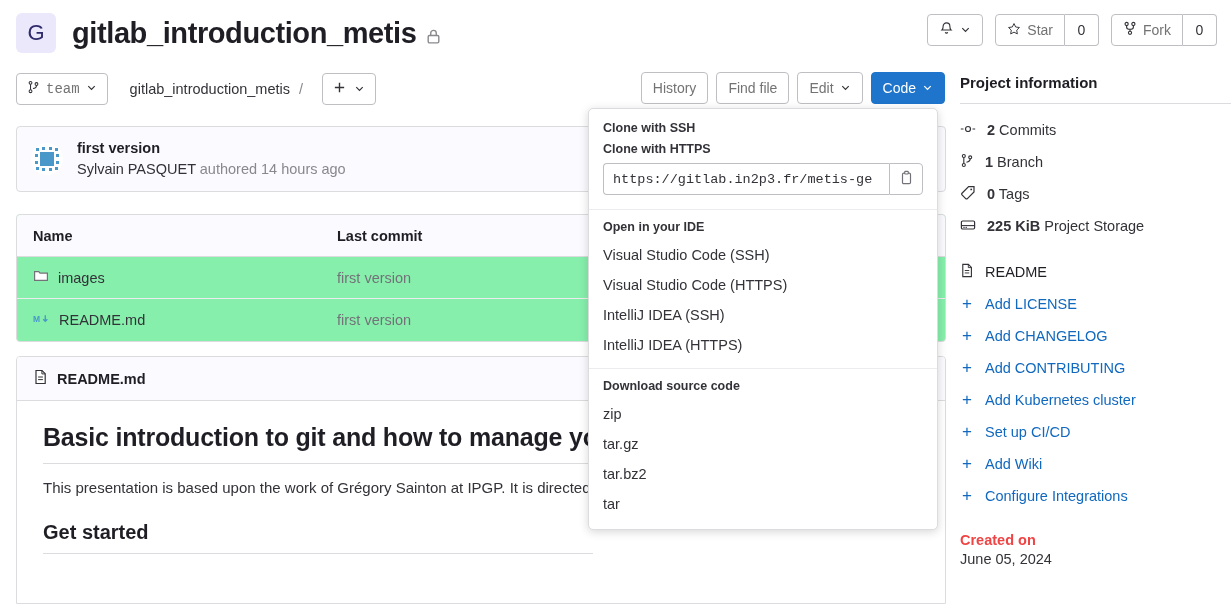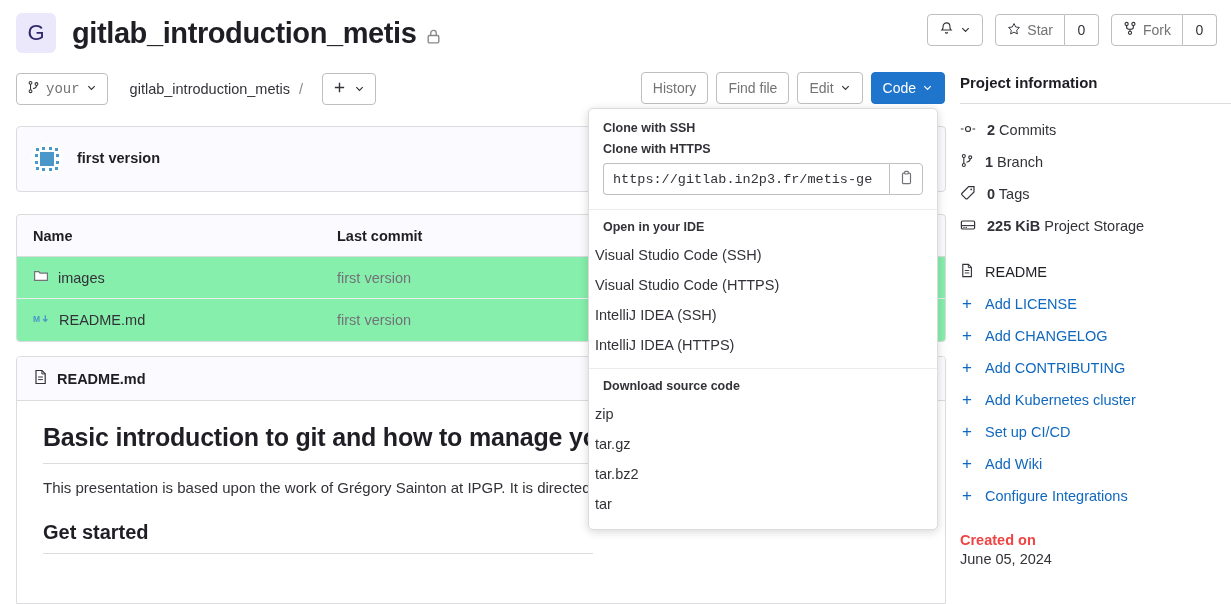--- a/index.html
+++ b/index.html
@@ -159,21 +159,21 @@
   }
   .copy-btn {
     width: 34px; border: 1px solid #bfbfc3; border-radius: 0 4px 4px 0;
     background: #fff; display: flex; align-items: center; justify-content: center;
     cursor: pointer;
   }
   .dd-sect-list { padding: 10px 0 8px 0; border-bottom: 1px solid #ececef; }
   .dd-sect-list:last-child { border-bottom: none; padding-bottom: 10px; }
   .dd-sect-list .dd-label { padding: 0 14px; margin-bottom: 6px; }
   .dd-item {
-    font-size: 14.5px; color: #333238; padding: 7px 6px; cursor: pointer;
+    font-size: 14.5px; color: #333238; padding: 7px 14px; cursor: pointer;
   }
 </style>
 </head>
 <body>
 
 <div class="page">
 
   <div class="header-row">
     <div class="proj-avatar">
       <span>G</span>
@@ -234,21 +234,21 @@
   <div class="tool-row">
     <button class="btn branch-btn">
       <span>
         <svg width="13" height="14" viewBox="0 0 14 16" fill="none">
           <circle cx="3.6" cy="3.2" r="1.6" stroke="#333238" stroke-width="1.2"></circle>
           <circle cx="3.6" cy="12.8" r="1.6" stroke="#333238" stroke-width="1.2"></circle>
           <circle cx="10.4" cy="4.6" r="1.6" stroke="#333238" stroke-width="1.2"></circle>
           <path d="M3.6 4.8v6.4M10.4 6.2c0 2.6-2 3.3-4 3.6" stroke="#333238" stroke-width="1.2" fill="none"></path>
         </svg>
       </span>
-      <span>your</span>
+      <span>team</span>
       <span>
         <svg width="11" height="11" viewBox="0 0 12 12">
             <path d="M2.5 4.5L6 8l3.5-3.5" stroke="#333238" stroke-width="1.3" fill="none"></path>
           </svg>
       </span>
     </button>
 
     <div class="crumbs">
       <span>gitlab_introduction_metis</span>
       <span class="sep">/</span>
@@ -303,20 +303,24 @@
         <rect x="25" y="11" width="3" height="3" fill="#4a97c9"></rect>
         <rect x="25" y="18" width="3" height="3" fill="#4a97c9"></rect>
         <rect x="5" y="24" width="3" height="3" fill="#4a97c9"></rect>
         <rect x="11" y="25" width="3" height="3" fill="#4a97c9"></rect>
         <rect x="18" y="25" width="3" height="3" fill="#4a97c9"></rect>
         <rect x="24" y="24" width="3" height="3" fill="#4a97c9"></rect>
       </svg>
     </span>
     <div class="commit-text">
       <div class="commit-title">first version</div>
+      <div class="commit-meta">
+        <span class="author">Sylvain PASQUET</span>
+        <span>authored 14 hours ago</span>
+      </div>
     </div>
   </div>
 
   <div class="file-table">
     <div class="ft-head">
       <div class="c-name">Name</div>
       <div class="c-commit">Last commit</div>
     </div>
 
     <div class="ft-row">

